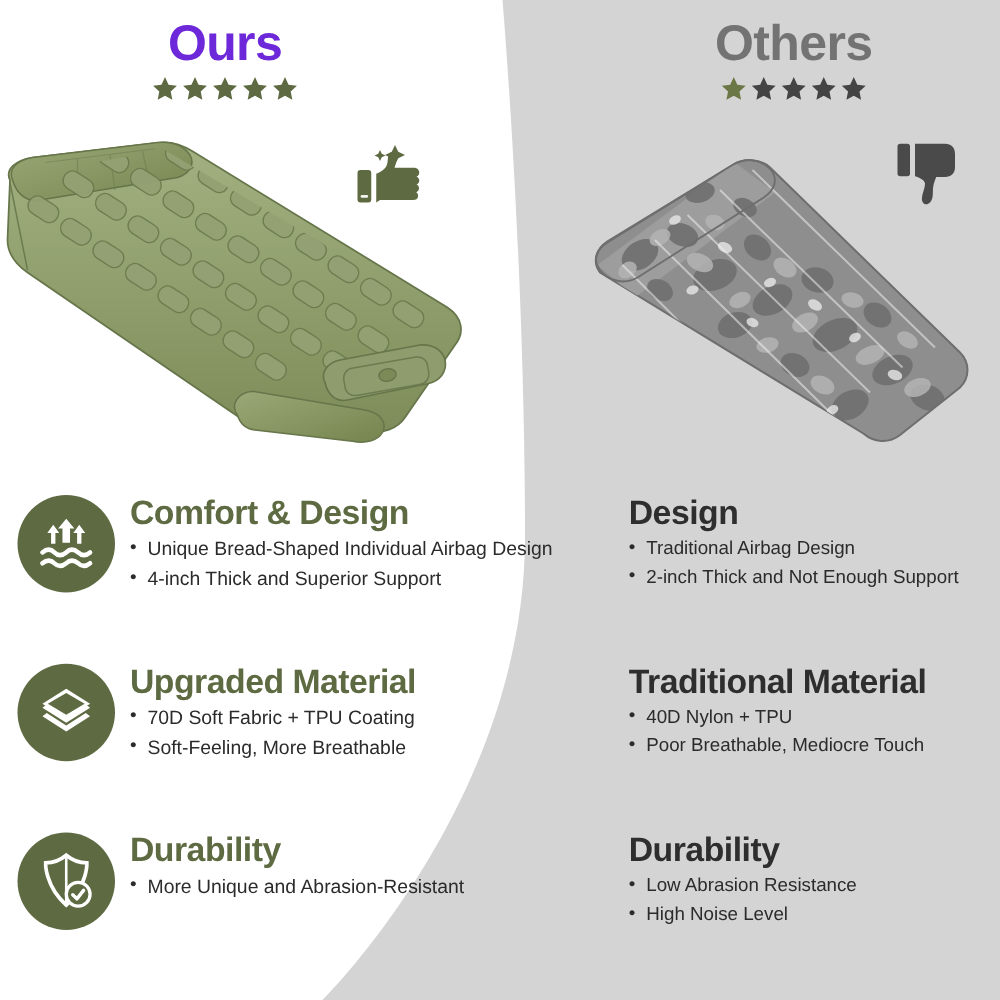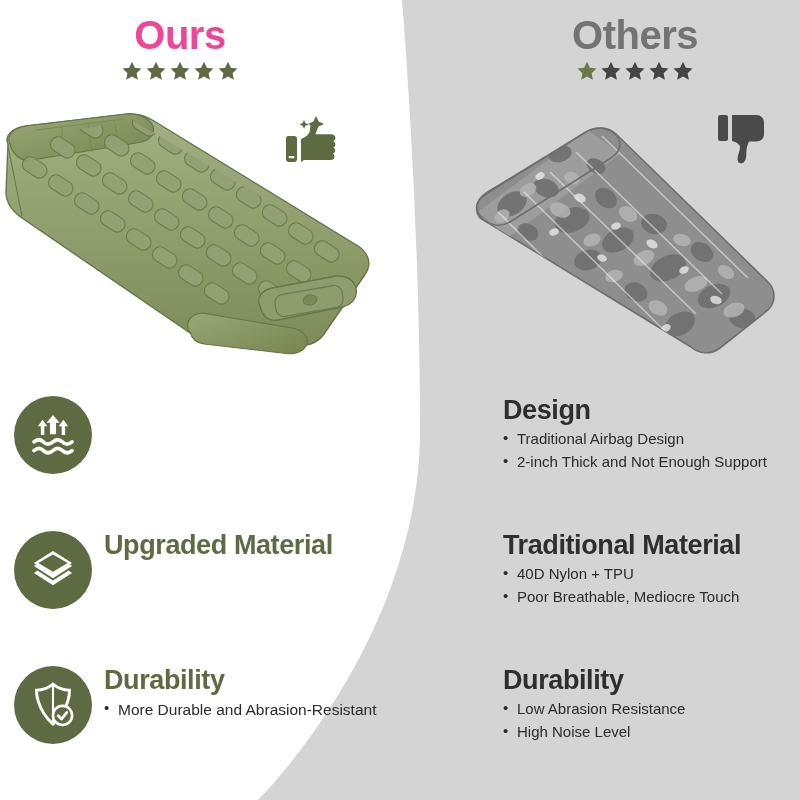--- a/index.html
+++ b/index.html
@@ -24,21 +24,21 @@
   
   .col{ position:absolute; top:0; height:800px; }
   .col-left{ left:0; width:470px; }
   .col-right{ left:470px; width:330px; }
 
   
   .hdr{ position:absolute; top:14px; width:100%; text-align:center; }
   .hdr-title{
     font-size:40px; font-weight:bold; letter-spacing:-.5px; line-height:1.05;
   }
-  .hdr-left .hdr-title{ color:#ec4899; }
+  .hdr-left .hdr-title{ color:#6d28d9; }
   .hdr-right .hdr-title{ color:#737373; }
   .stars{ margin-top:4px; font-size:0; }
   .star{ display:inline-block; width:22px; height:22px; margin:0 1px; }
   .star svg{ display:block; width:22px; height:22px; }
 
   .hdr-left{ left:0; width:360px; }
   .hdr-right{ left:0; width:330px; }
 
   
   .thumb{ position:absolute; }
@@ -260,52 +260,63 @@
             <path d="M16 30 L16 20 L12.5 20 L18 12.5 L23.5 20 L20 20 L20 30 Z"></path>
             <path d="M26.5 29 L26.5 16 L22.5 16 L30 7 L37.5 16 L33.5 16 L33.5 29 Z"></path>
             <path d="M40 30 L40 20 L36.5 20 L42 12.5 L47.5 20 L44 20 L44 30 Z"></path>
           </g>
           <g stroke="#ffffff" stroke-width="4.2" fill="none" stroke-linecap="round">
             <path d="M8 38 q6 -5 11 0 q5 5 11 0 q5 -5 11 0 q5 5 11 0"></path>
             <path d="M8 48 q6 -5 11 0 q5 5 11 0 q5 -5 11 0 q5 5 11 0"></path>
           </g>
         </svg>
       </div>
+      <div class="feat-body-left">
+        <div class="feat-title">Comfort &amp; Design</div>
+        <ul class="bullets">
+          <li>Unique Bread-Shaped Individual Airbag Design</li>
+          <li>4-inch Thick and Superior Support</li>
+        </ul>
+      </div>
     </div>
 
     <div class="feat row2">
       <div class="feat-icon">
         <svg viewBox="0 0 60 60" width="52" height="52">
           <g fill="#ffffff">
             <path d="M30 8 L52 22 L30 36 L8 22 Z"></path>
             <path d="M30 34 L48 22.5 L52 25.5 L30 39.5 L8 25.5 L12 22.5 Z"></path>
             <path d="M30 42 L48 30.5 L52 33.5 L30 47.5 L8 33.5 L12 30.5 Z"></path>
           </g>
           <path d="M30 12 L47 22 L30 32 L13 22 Z" fill="#5e6b42"></path>
         </svg>
       </div>
       <div class="feat-body-left">
         <div class="feat-title">Upgraded Material</div>
+        <ul class="bullets">
+          <li>70D Soft Fabric + TPU Coating</li>
+          <li>Soft-Feeling, More Breathable</li>
+        </ul>
       </div>
     </div>
 
     <div class="feat row3">
       <div class="feat-icon">
         <svg viewBox="0 0 60 60" width="52" height="52">
           <path d="M30 6 C24 11 16 13 11 13 C11 13 10 34 30 52 C50 34 49 13 49 13
                    C44 13 36 11 30 6 Z" fill="none" stroke="#ffffff" stroke-width="3.4"></path>
           <path d="M30 8 L30 50" stroke="#ffffff" stroke-width="2.4"></path>
           <circle cx="41" cy="42" r="11" fill="#5e6b42" stroke="#ffffff" stroke-width="3"></circle>
           <path d="M36 42.5 L39.8 46.2 L46 38.5" fill="none" stroke="#ffffff" stroke-width="3.2" stroke-linecap="round" stroke-linejoin="round"></path>
         </svg>
       </div>
       <div class="feat-body-left">
         <div class="feat-title">Durability</div>
         <ul class="bullets">
-          <li>More Durable and Abrasion-Resistant</li>
+          <li>More Unique and Abrasion-Resistant</li>
         </ul>
       </div>
     </div>
   </div>
 
   <div class="col col-right right-col">
 
     <div class="hdr hdr-right">
       <div class="hdr-title">Others</div>
       <div class="stars">

